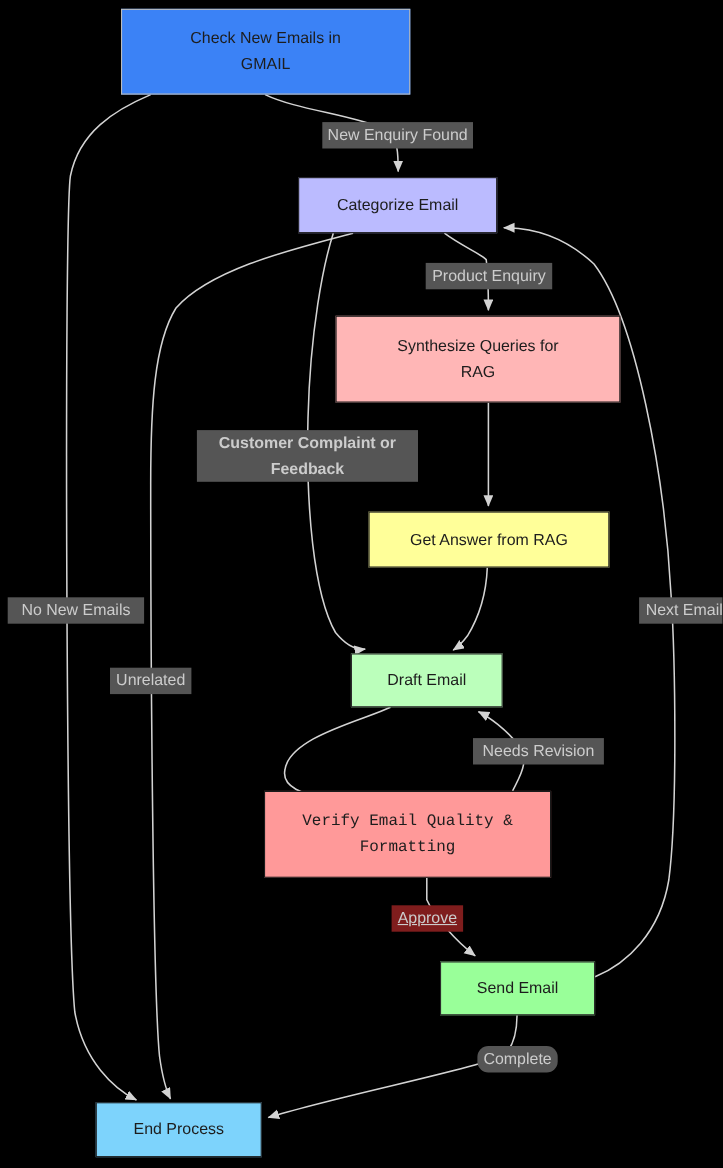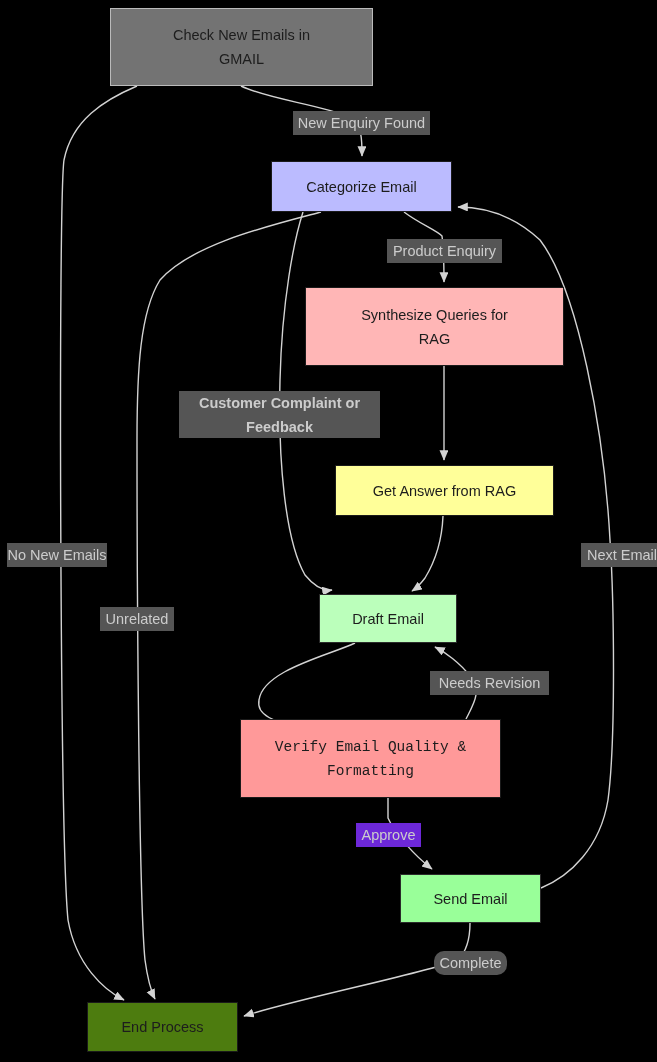--- a/index.html
+++ b/index.html
@@ -82,36 +82,36 @@
       <path d="M 466,719 C 474,703 482,692 470,676 C 460,663 445,652 435,647"></path>
 
       <path d="M 388,798 L 388,818 C 395,834 415,856 432,869"></path>
 
       <path d="M 541,888 C 570,876 600,848 608,800 C 616,740 614,600 610,540 C 604,430 578,290 540,240 C 510,212 480,207 458,207"></path>
 
       <path d="M 470,923 C 470,940 466,952 458,960 C 430,972 300,998 244,1016"></path>
     </g>
   </svg>
 
-  <div class="node" style="left: 110px; top: 8px; width: 263px; height: 78px; background: #737373; border: 1.6px solid rgb(187, 187, 187); white-space: pre;">Check New Emails in
+  <div class="node" style="left: 110px; top: 8px; width: 263px; height: 78px; background: #3b82f6; border: 1.6px solid rgb(187, 187, 187); white-space: pre;">Check New Emails in
 GMAIL</div>
   <div class="node" style="left: 271px; top: 161px; width: 181px; height: 51px; background: rgb(187, 187, 255); border: 1.6px solid rgb(26, 26, 26); white-space: pre;">Categorize Email</div>
   <div class="node" style="left: 305px; top: 287px; width: 259px; height: 79px; background: rgb(255, 182, 182); border: 1.6px solid rgb(26, 26, 26); white-space: pre;">Synthesize Queries for
 RAG</div>
   <div class="node" style="left: 335px; top: 465px; width: 219px; height: 51px; background: rgb(255, 255, 153); border: 1.6px solid rgb(26, 26, 26); white-space: pre;">Get Answer from RAG</div>
   <div class="node" style="left: 319px; top: 594px; width: 138px; height: 49px; background: rgb(187, 255, 187); border: 1.6px solid rgb(43, 43, 43); white-space: pre;">Draft Email</div>
   <div class="node" style="left: 240px; top: 719px; width: 261px; height: 79px; background: rgb(255, 153, 153); border: 1.6px solid rgb(26, 26, 26); white-space: pre; font-family: Liberation Mono, monospace;">Verify Email Quality &amp;
 Formatting</div>
   <div class="node" style="left: 400px; top: 874px; width: 141px; height: 49px; background: rgb(153, 255, 153); border: 1.6px solid rgb(43, 43, 43); white-space: pre;">Send Email</div>
-  <div class="node" style="left: 87px; top: 1002px; width: 151px; height: 50px; background: #4d7c0f; border: 1.6px solid rgb(26, 26, 26); white-space: pre;">End Process</div>
+  <div class="node" style="left: 87px; top: 1002px; width: 151px; height: 50px; background: #7dd3fc; border: 1.6px solid rgb(26, 26, 26); white-space: pre;">End Process</div>
 
   <div class="edge-label" style="left: 293px; top: 111px; width: 137px; height: 24px; background: rgb(85, 85, 85); color: rgb(204, 204, 204);">New Enquiry Found</div>
   <div class="edge-label" style="left: 387px; top: 239px; width: 115px; height: 24px; background: rgb(85, 85, 85); color: rgb(204, 204, 204);">Product Enquiry</div>
   <div class="edge-label" style="left: 179px; top: 391px; width: 201px; height: 47px; background: rgb(85, 85, 85); color: rgb(204, 204, 204); font-weight: bold;">Customer Complaint or
 Feedback</div>
-  <div class="edge-label" style="left: 7px; top: 543px; width: 100px; height: 24px; background: rgb(85, 85, 85); color: rgb(204, 204, 204);">No New Emails</div>
+  <div class="edge-label" style="left: 7px; top: 543px; width: 124px; height: 24px; background: rgb(85, 85, 85); color: rgb(204, 204, 204);">No New Emails</div>
   <div class="edge-label" style="left: 569px; top: 543px; width: 82px; height: 24px; background: rgb(85, 85, 85); color: rgb(204, 204, 204); margin-left: 12px;">Next Email</div>
   <div class="edge-label" style="left: 100px; top: 607px; width: 74px; height: 24px; background: rgb(85, 85, 85); color: rgb(204, 204, 204);">Unrelated</div>
   <div class="edge-label" style="left: 430px; top: 671px; width: 119px; height: 24px; background: rgb(85, 85, 85); color: rgb(204, 204, 204);">Needs Revision</div>
-  <div class="edge-label" style="left: 356px; top: 823px; width: 65px; height: 24px; background: #6d28d9; color: rgb(204, 204, 204);">Approve</div>
+  <div class="edge-label" style="left: 356px; top: 823px; width: 65px; height: 24px; background: #7f1d1d; color: rgb(204, 204, 204); text-decoration: underline;">Approve</div>
   <div class="edge-label" style="left: 434px; top: 951px; width: 73px; height: 24px; background: rgb(85, 85, 85); color: rgb(204, 204, 204); border-radius: 10px;">Complete</div>
 
 </div>
 
 </body></html>

